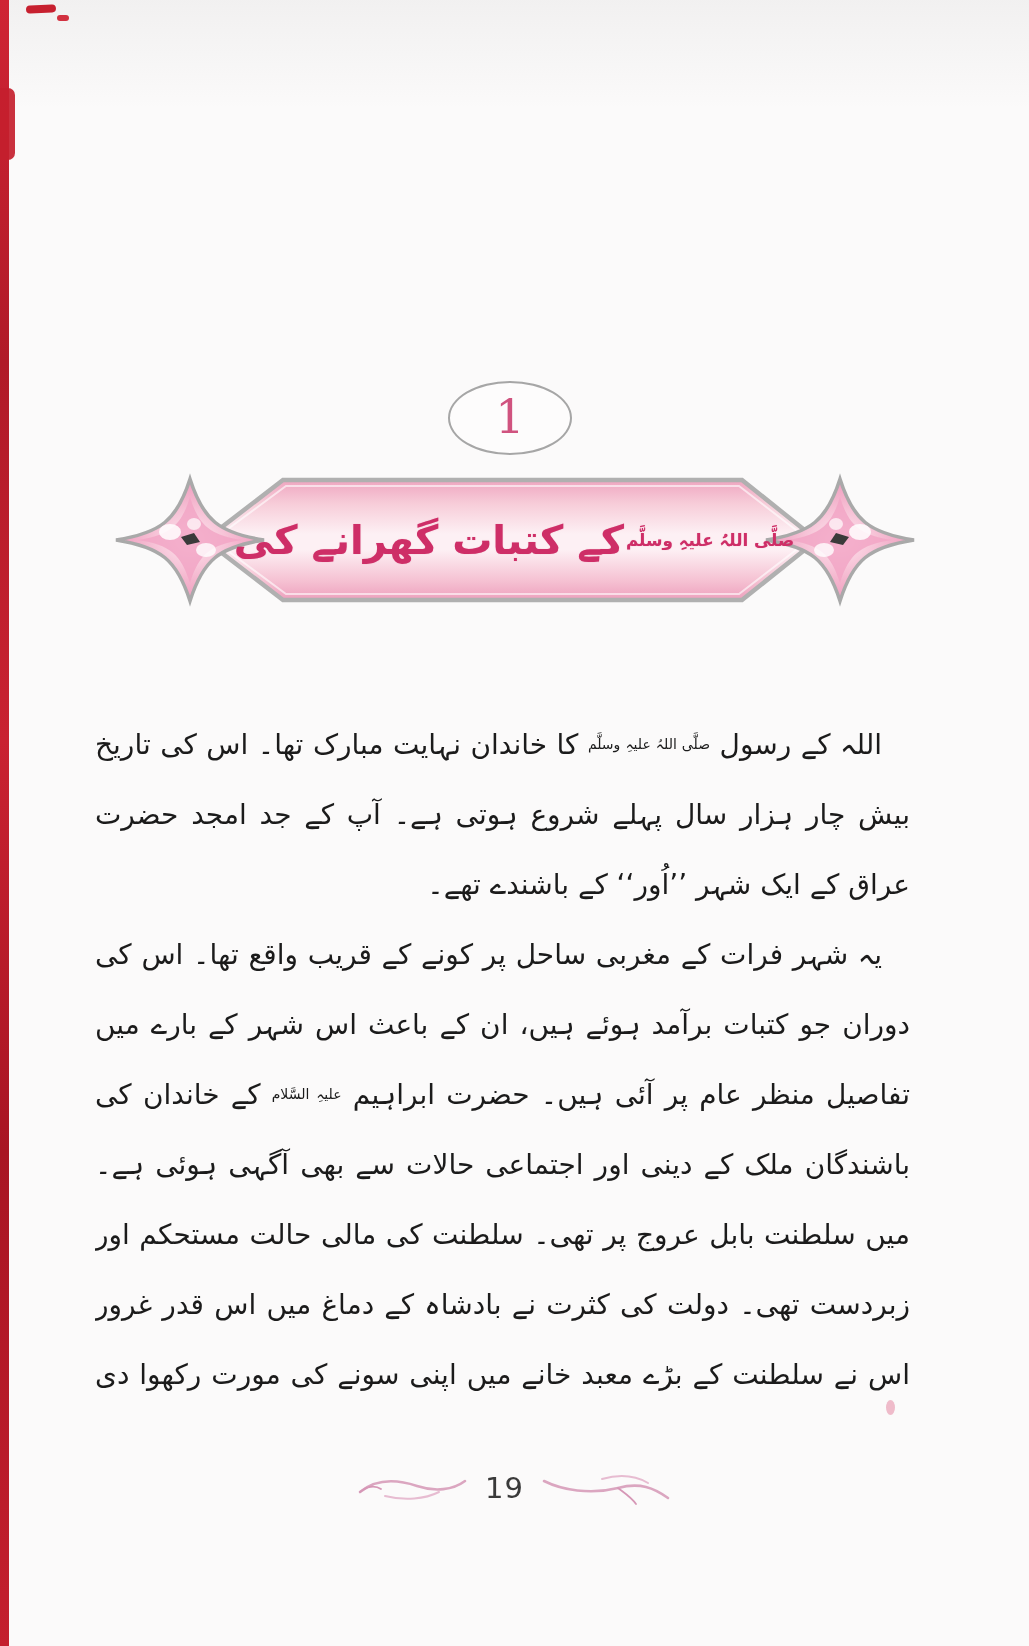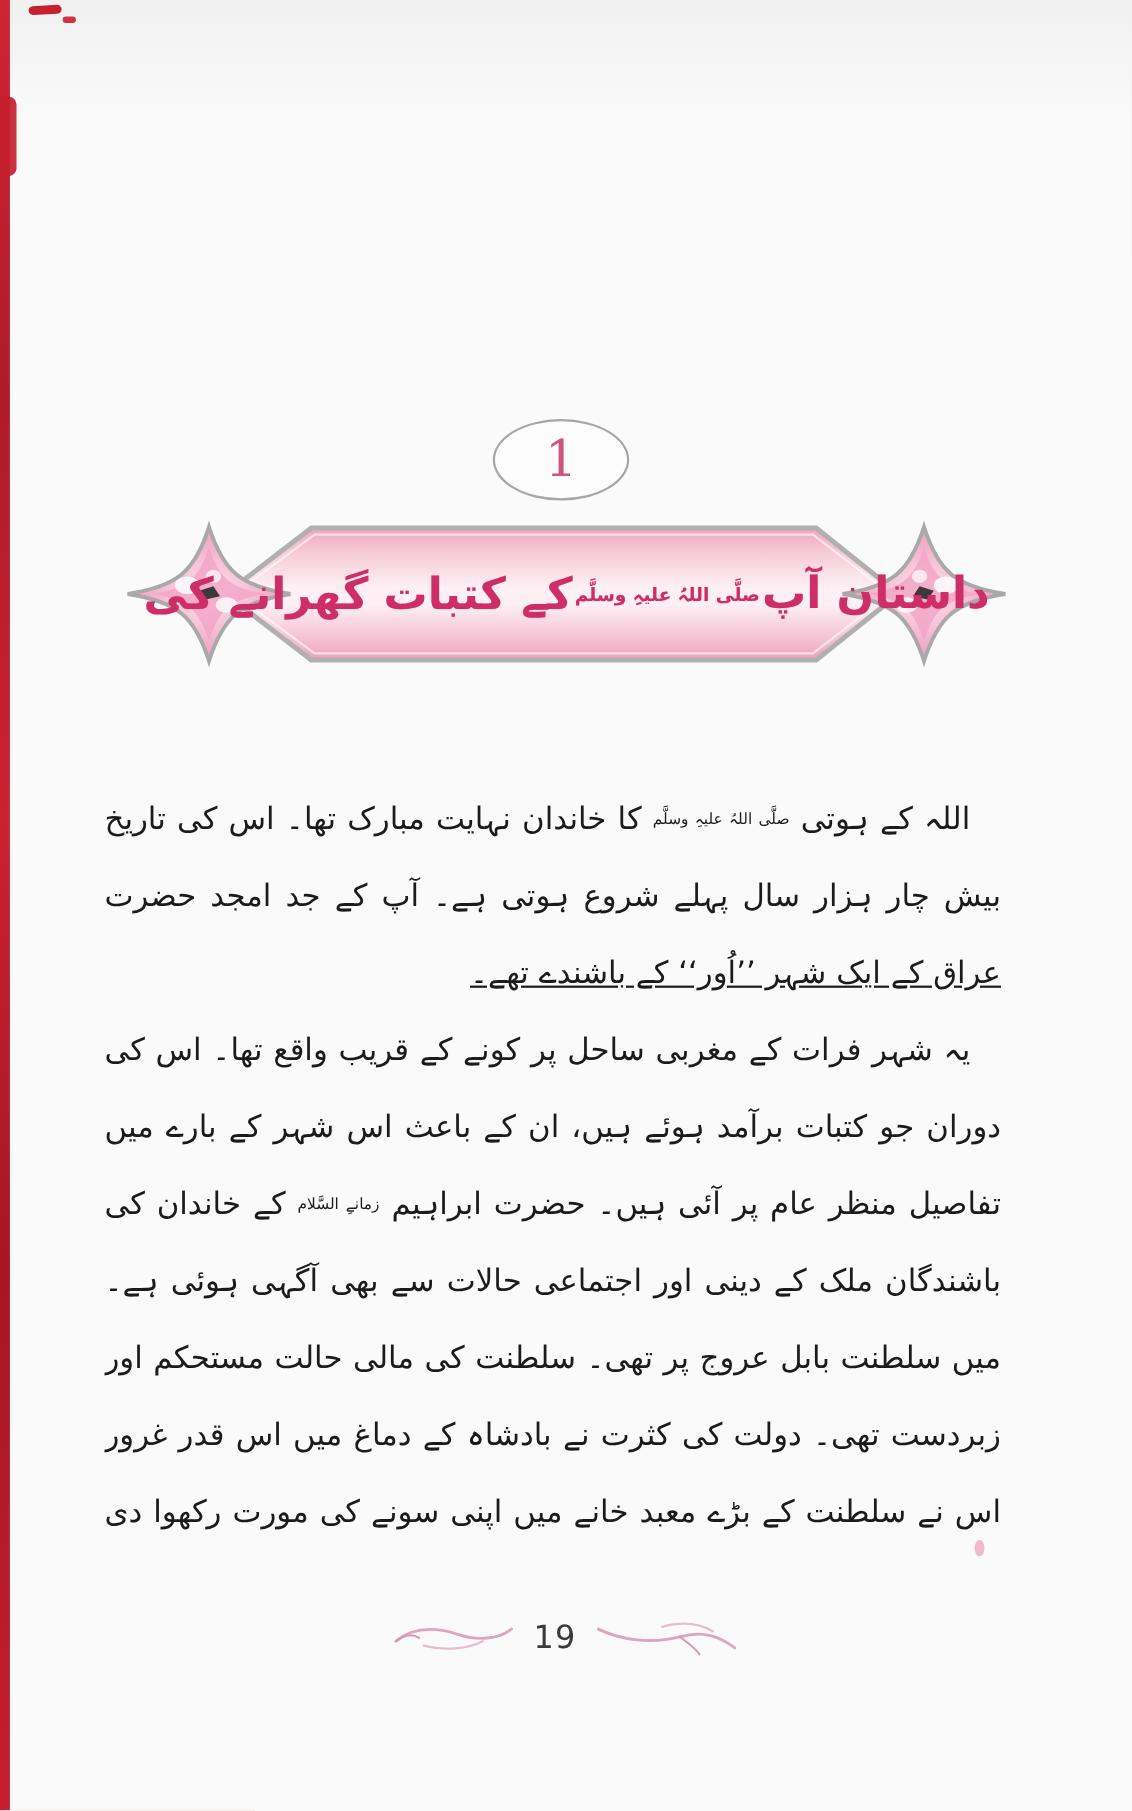--- a/index.html
+++ b/index.html
@@ -66,21 +66,21 @@
   
   .body-text{
     position:absolute;left:95px;top:710px;width:815px;
     direction:rtl;color:#1b1b1b;
   }
   .line{
     height:70px;line-height:70px;font-size:28px;font-weight:500;
     text-align:justify;text-align-last:justify;
     overflow:hidden;
   }
-  .line.end{text-align:right;text-align-last:right;text-decoration:underline;}
+  .line.end{text-align:right;text-align-last:right;}
   .line.indent{padding-right:28px;}
   .line .hon{
     font-size:.5em;vertical-align:.35em;letter-spacing:-.5px;line-height:1;
   }
   
   .footer{
     position:absolute;left:0;top:1458px;width:1029px;height:60px;
     display:flex;align-items:center;justify-content:center;gap:16px;
   }
   .page-number{
@@ -139,33 +139,32 @@
         <path d="M -74,0 C -29,-7 -13,-20 0,-61 C 13,-20 29,-7 74,0 C 29,7 13,20 0,61 C -13,20 -29,7 -74,0 Z" fill="url(#ornPink)" stroke="#a9a9a9" stroke-width="3.5"></path>
         <path d="M -52,0 C -20,-5 -9,-14 0,-43 C 9,-14 20,-5 52,0 C 20,5 9,14 0,43 C -9,14 -20,5 -52,0 Z" fill="#f2a6c5" opacity="0.85"></path>
         <ellipse cx="20" cy="-8" rx="11" ry="8" fill="#ffffff" opacity="0.85"></ellipse>
         <ellipse cx="-16" cy="10" rx="10" ry="7" fill="#ffffff" opacity="0.8"></ellipse>
         <ellipse cx="-4" cy="-16" rx="7" ry="6" fill="#ffffff" opacity="0.7"></ellipse>
         <path d="M 9,-3 L -4,-7 L -10,2 L 3,5 Z" fill="#3a3a3a"></path>
       </g>
     </svg>
 
     <div class="banner-title">
-        <span>داستان آپ </span>
         <span class="hon">صلَّی اللہُ علیہِ وسلَّم</span>
         <span> کے کتبات گھرانے کی</span>
       </div>
   </div>
 
   <div class="body-text">
-      <div class="line indent"><span>اللہ کے ہوتی </span><span class="hon">صلَّی اللہُ علیہِ وسلَّم</span><span> کا خاندان نہایت مبارک تھا۔ اس کی تاریخ آج سے کم و</span></div>
+      <div class="line indent"><span>اللہ کے رسول </span><span class="hon">صلَّی اللہُ علیہِ وسلَّم</span><span> کا خاندان نہایت مبارک تھا۔ اس کی تاریخ آج سے کم و</span></div>
       <div class="line"><span>بیش چار ہزار سال پہلے شروع ہوتی ہے۔ آپ کے جد امجد حضرت ابراہیم </span></div>
       <div class="line end"><span>عراق کے ایک شہر ’’اُور‘‘ کے باشندے تھے۔</span></div>
       <div class="line indent"><span>یہ شہر فرات کے مغربی ساحل پر کونے کے قریب واقع تھا۔ اس کی کھدائی کے</span></div>
       <div class="line"><span>دوران جو کتبات برآمد ہوئے ہیں، ان کے باعث اس شہر کے بارے میں بہت سی</span></div>
-      <div class="line"><span>تفاصیل منظر عام پر آئی ہیں۔ حضرت ابراہیم </span><span class="hon">زمانےِ السَّلام</span><span> کے خاندان کی بعض تفاصیل اور</span></div>
+      <div class="line"><span>تفاصیل منظر عام پر آئی ہیں۔ حضرت ابراہیم </span><span class="hon">علیہِ السَّلام</span><span> کے خاندان کی بعض تفاصیل اور</span></div>
       <div class="line"><span>باشندگان ملک کے دینی اور اجتماعی حالات سے بھی آگہی ہوئی ہے۔ اس زمانے</span></div>
       <div class="line"><span>میں سلطنت بابل عروج پر تھی۔ سلطنت کی مالی حالت مستحکم اور فوجی طاقت</span></div>
       <div class="line"><span>زبردست تھی۔ دولت کی کثرت نے بادشاہ کے دماغ میں اس قدر غرور بھر دیا تھا کہ</span></div>
       <div class="line"><span>اس نے سلطنت کے بڑے معبد خانے میں اپنی سونے کی مورت رکھوا دی اور حکم دیا</span></div>
     </div>
 
   <div class="footer">
     <svg width="112" height="38" viewBox="0 0 112 38">
       <path d="M3,23 C20,9 42,11 60,17 C78,23 96,21 108,12" fill="none" stroke="#dba6c0" stroke-width="2.6" stroke-linecap="round"></path>
       <path d="M28,27 C48,32 68,30 82,23" fill="none" stroke="#e7bcd1" stroke-width="2" stroke-linecap="round"></path>

